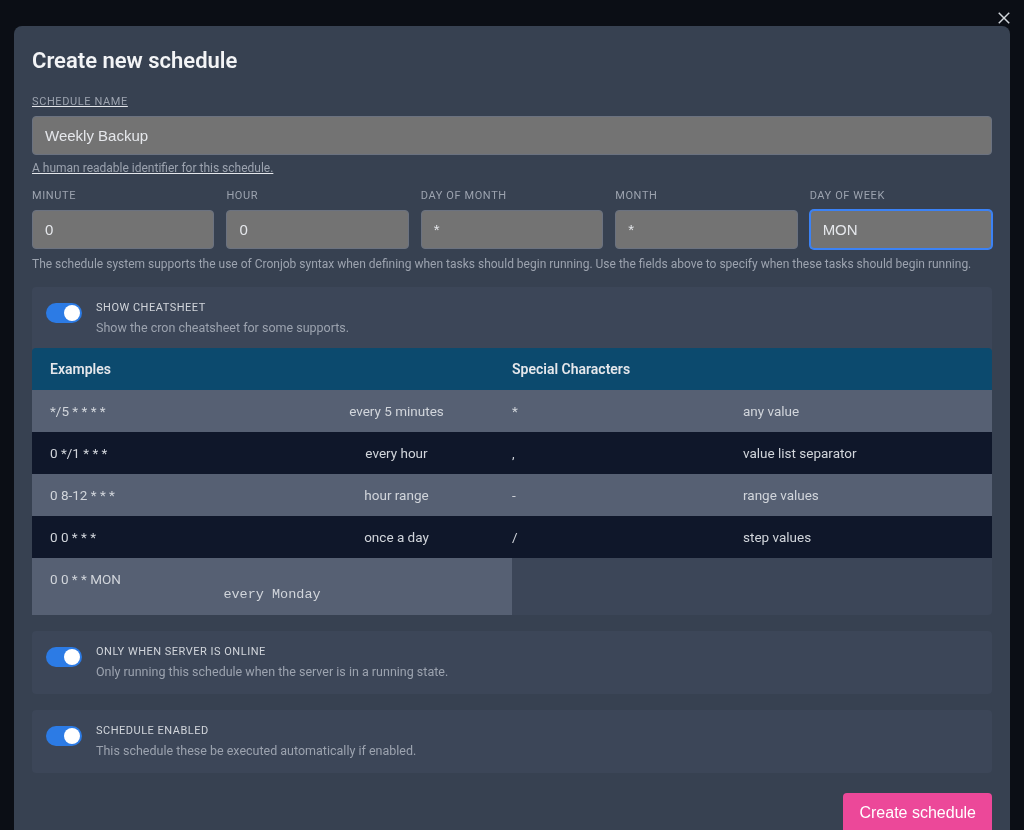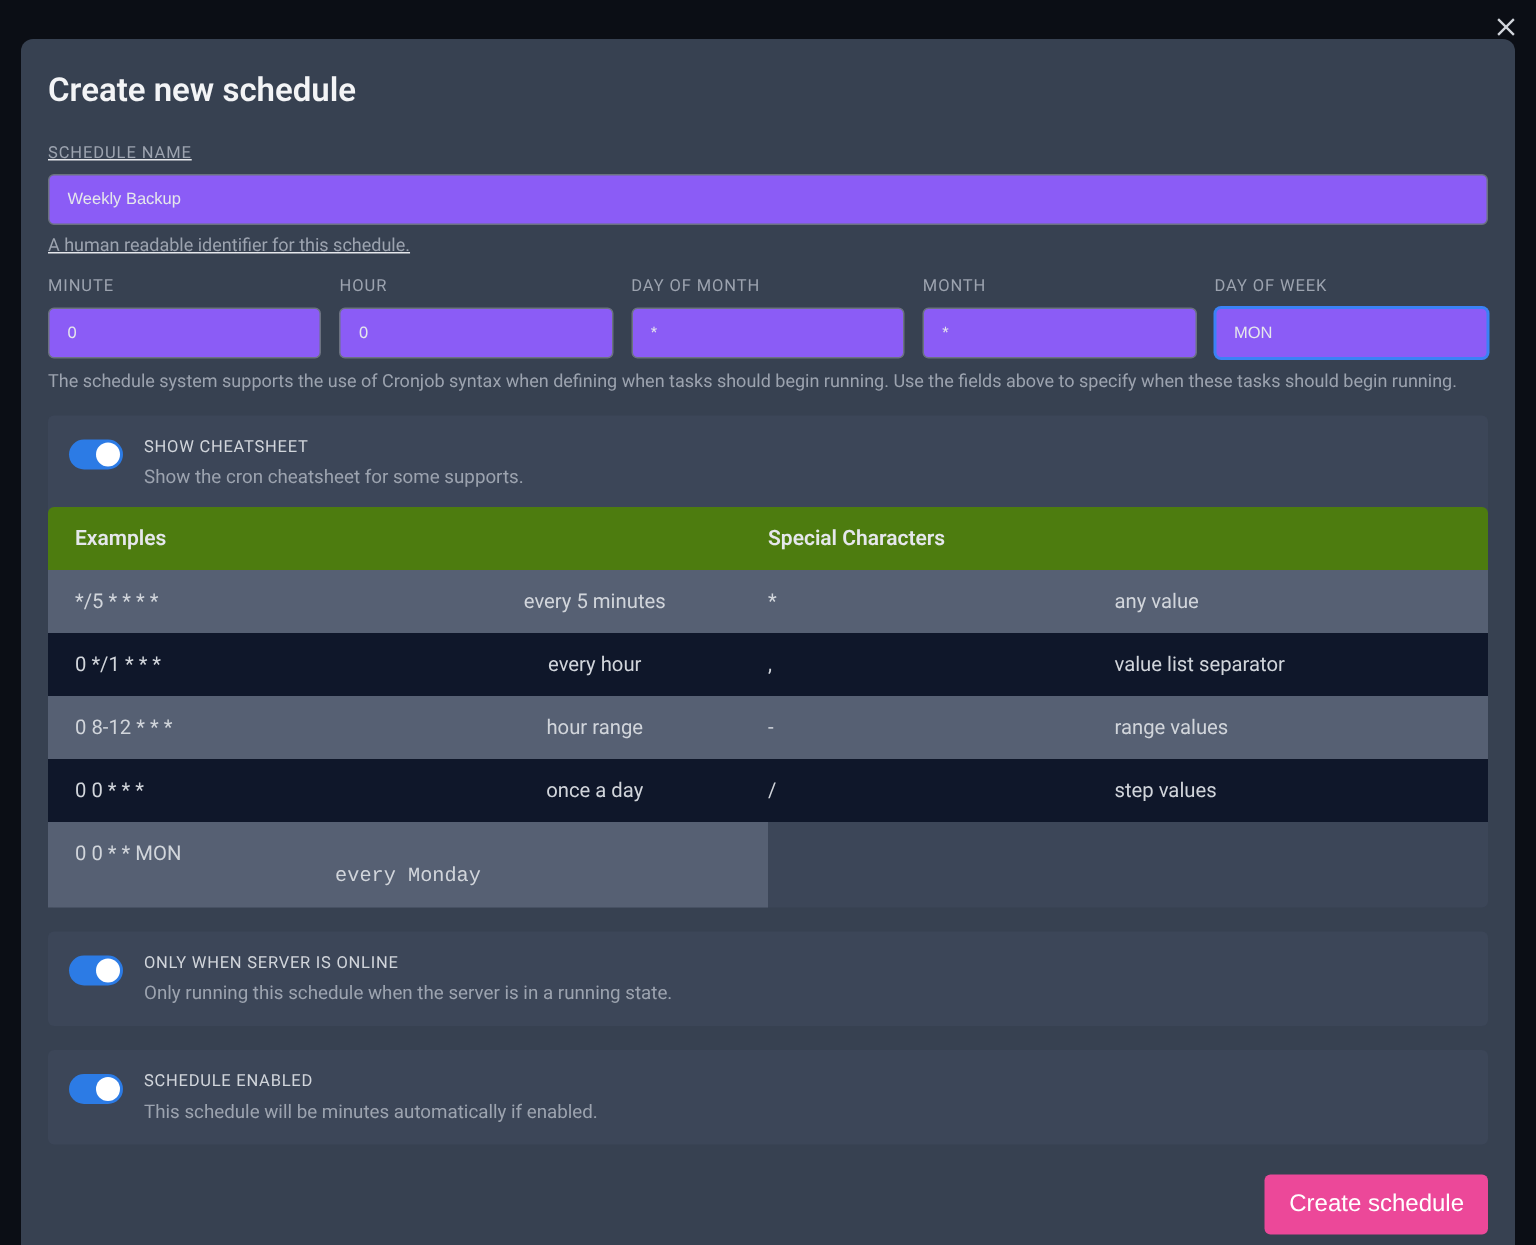--- a/index.html
+++ b/index.html
@@ -46,26 +46,26 @@
   .field-label {
     font-size: 11px;
     letter-spacing: 0.6px;
     color: #9ca3af;
     text-transform: uppercase;
     display: block;
     margin-bottom: 8px;
   }
   .text-input {
     width: 100%;
-    background: #8b5cf6;
+    background: #737373;
     border: 1px solid #6b7280;
     border-radius: 4px;
     padding: 10px 12px;
     color: #e5e7eb;
-    font-size: 11px;
+    font-size: 15px;
     outline: none;
   }
   .text-input.focused {
     border-color: #3b82f6;
     box-shadow: 0 0 0 1px #3b82f6;
   }
   .help-text {
     font-size: 12px;
     color: #9ca3af;
     margin-top: 6px;
@@ -117,21 +117,21 @@
   }
   .toggle-text .tdesc {
     font-size: 12.5px;
     color: #9ca3af;
   }
   .cheatsheet {
     margin-top: 12px;
   }
   .cheat-header {
     display: flex;
-    background: #4d7c0f;
+    background: #0c4a6e;
     border-top-left-radius: 4px;
     border-top-right-radius: 4px;
     padding: 13px 18px;
     font-size: 14px;
     font-weight: 600;
     color: #e5e7eb;
   }
   .cheat-header .c1 { flex: 1; }
   .cheat-header .c2 { flex: 1; }
   .cheat-body {
@@ -270,21 +270,21 @@
     </div>
   </div>
 
   <div class="section-card">
     <div class="toggle-row">
       <div class="toggle">
           <div class="knob"></div>
         </div>
       <div class="toggle-text">
         <span class="tlabel">SCHEDULE ENABLED</span>
-        <span class="tdesc">This schedule will be minutes automatically if enabled.</span>
+        <span class="tdesc">This schedule these be executed automatically if enabled.</span>
       </div>
     </div>
   </div>
 
   <div class="footer">
     <button class="primary-btn">Create schedule</button>
   </div>
 </div>
 
 </body></html>

